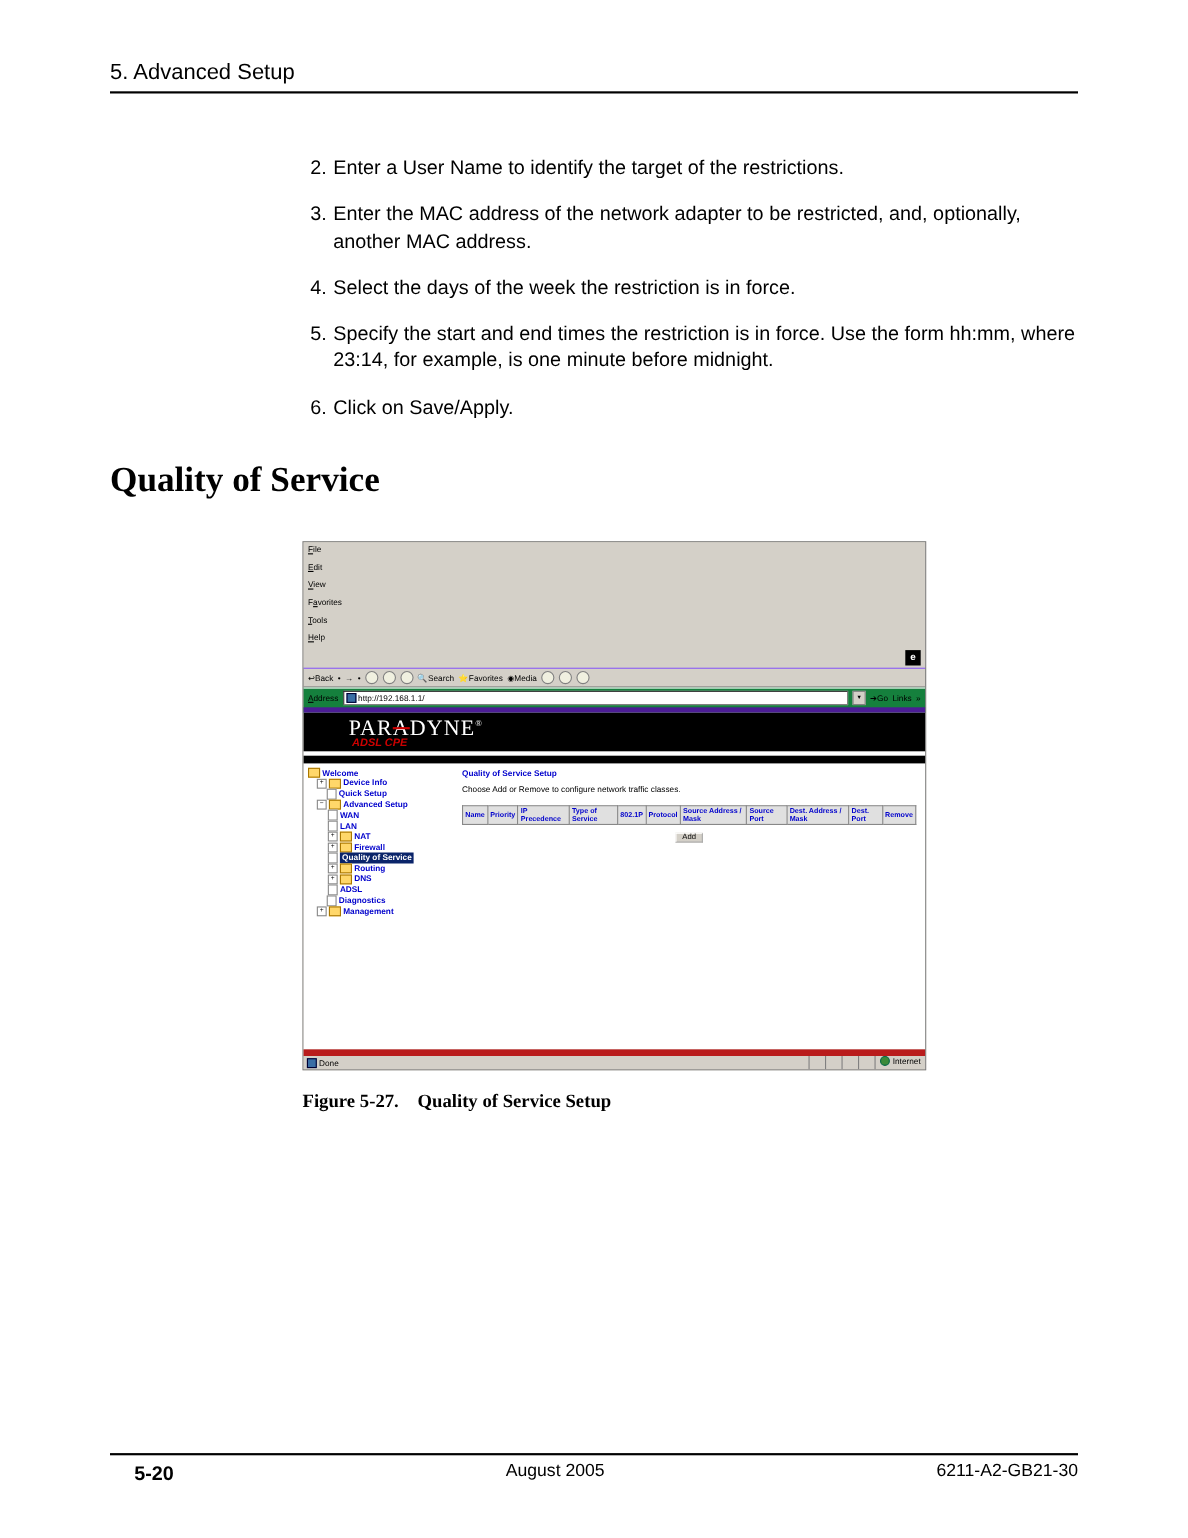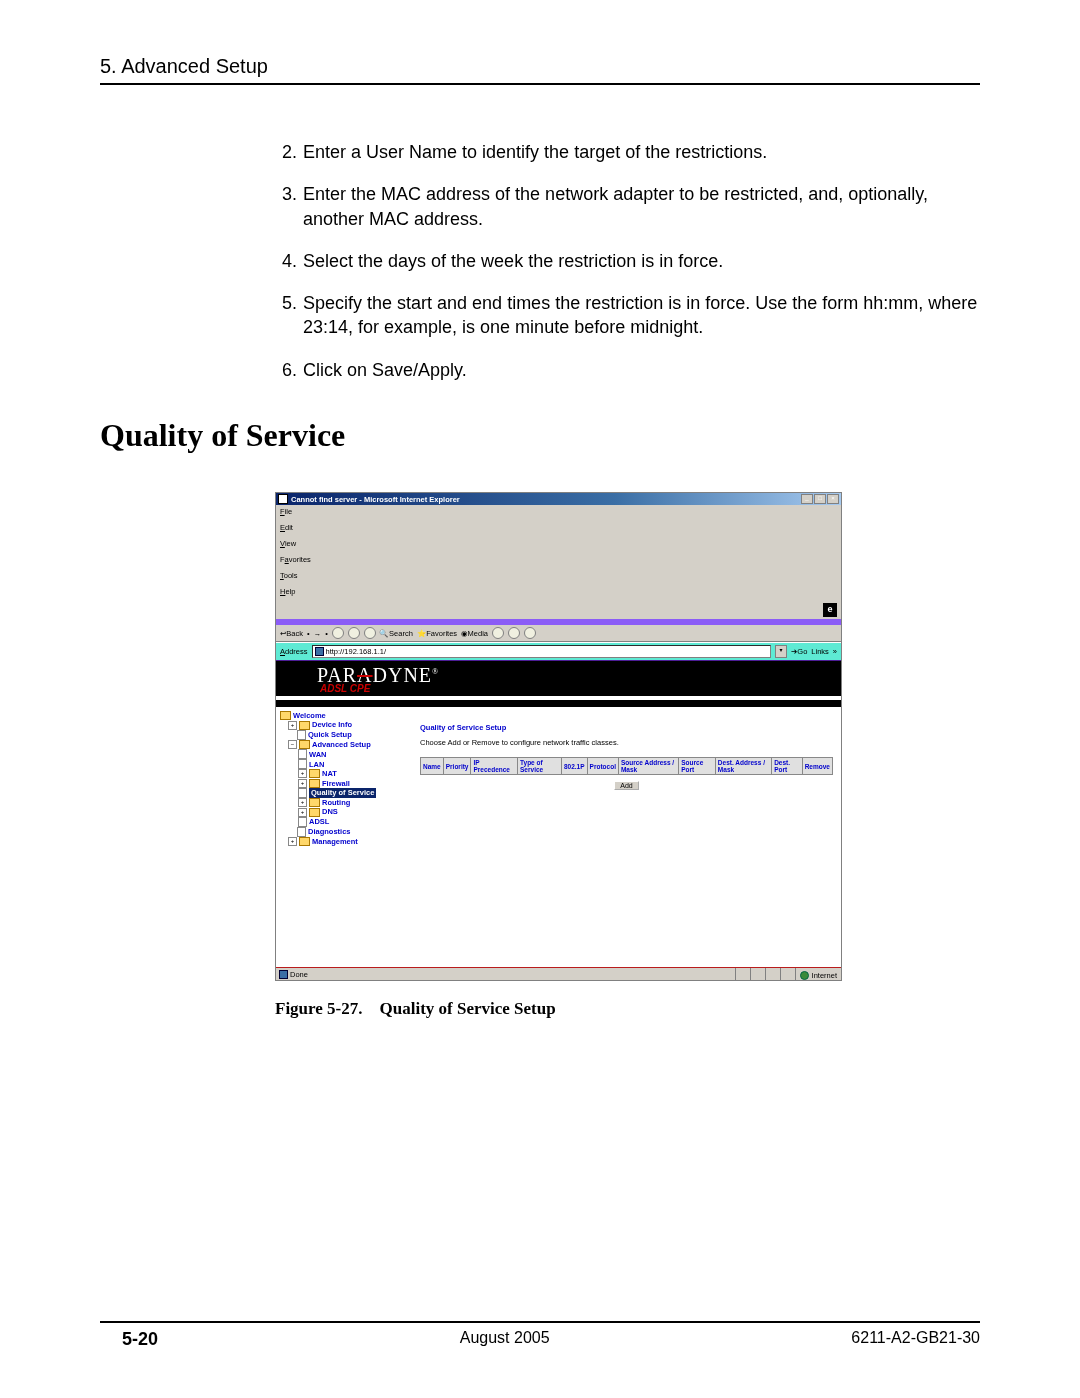--- a/index.html
+++ b/index.html
@@ -57,27 +57,27 @@
   .win-btn { width: 10px; height: 8px; background: #d4d0c8; border: 1px solid #808080; font-size: 6px; text-align: center; line-height: 7px; }
   .menubar {
     display: flex; gap: 7px; padding: 2px 4px; font-size: 7.5px;
     background: #d4d0c8;
     flex-direction: column;
   }
   .menubar span u { text-decoration: underline; }
   .ie-logo { margin-left: auto; width: 14px; height: 14px; background: #000; color: #fff; font-size: 9px; text-align: center; line-height: 13px; font-weight: bold; }
   .toolbar {
     display: flex; align-items: center; gap: 4px; padding: 2px 4px; font-size: 7.5px;
-    border-top: 6px solid #8b5cf6; border-bottom: 1px solid #808080;
+    border-top: 1px solid #8b5cf6; border-bottom: 1px solid #808080;
   }
   .tb-icon { width: 10px; height: 10px; border: 1px solid #808080; border-radius: 50%; background: #f0f0e0; }
   .addrbar {
     display: flex; align-items: center; gap: 4px; padding: 2px 4px; font-size: 7.5px;
-    border-top: 1px solid #fff; border-bottom: 1px solid #4c1d95;
-    background: #5eead4;
+    border-top: 1px solid #fff; border-bottom: 5px solid #4c1d95;
+    background: #15803d;
   }
   .addr-input {
     flex: 1;
     background: #fff;
     border: 1px inset #808080;
     padding: 0 2px;
     height: 11px;
     line-height: 11px;
     display: flex;
     align-items: center;
@@ -115,21 +115,21 @@
     line-height: 1.25;
   }
   .tree-item { white-space: nowrap; display: flex; align-items: center; }
   .tree-indent-1 { padding-left: 8px; }
   .tree-indent-2 { padding-left: 18px; }
   .expander { display:inline-block; width:7px; height:7px; border:1px solid #888; font-size:6px; line-height:6px; text-align:center; color:#000; margin-right:2px; background:#fff; font-weight:normal;}
   .folder-icon { width: 9px; height: 7px; background: #ffd76a; border: 1px solid #aa7700; margin-right: 2px; display:inline-block;}
   .file-icon { width: 7px; height: 8px; background: #fff; border: 1px solid #888; margin-right: 2px; display:inline-block;}
   .tree-label {}
   .tree-selected { background: #0a246a; color: #fff; padding: 0 2px; }
-  .main-pane { flex: 1; padding: 16px 8px; font-size: 7.5px; color: #000; }
+  .main-pane { flex: 1; padding: 4px 8px; font-size: 7.5px; color: #000; }
   .pane-title { color: #0000cc; font-weight: bold; margin-bottom: 6px; }
   .pane-sub { margin-bottom: 10px; }
   .qos-table {
     border-collapse: collapse;
     font-size: 6.5px;
     color: #0000cc;
     font-weight: bold;
   }
   .qos-table th {
     border: 1px solid #888;
@@ -141,25 +141,25 @@
   }
   .add-btn-row { text-align: center; margin-top: 6px; }
   .add-btn {
     font-size: 7px;
     padding: 0 5px;
     background: #d4d0c8;
     border: 1px outset #fff;
   }
   .statusbar {
     display: flex;
-    border-top: 1px solid #b91c1c;
+    border-top: 6px solid #b91c1c;
     background: #d4d0c8;
     font-size: 7.5px;
     height: 12px;
-    align-items: flex-end;
+    align-items: flex-start;
   }
   .status-left { flex: 1; padding: 0 3px; border-right: 1px solid #808080; height:100%; display:flex; align-items:center; gap:2px;}
   .status-seg { width: 14px; height: 100%; border-right: 1px solid #808080; }
   .status-right { padding: 0 4px; display:flex; align-items:center; gap:3px;}
   .globe-icon { width:7px; height:7px; border-radius:50%; background:#3a8a3a; border:1px solid #064; }
   .figure-caption {
     font-family: "Times New Roman", Times, serif;
     font-weight: bold;
     font-size: 17px;
     margin-top: 18px;
@@ -205,29 +205,20 @@
         <span class="num">6.</span>
         <span>Click on Save/Apply.</span>
       </div>
   </div>
 
   <div class="section-heading">Quality of Service</div>
 
   <div class="screenshot-wrap">
     <div class="ie-window">
 
-      <div class="titlebar">
-        <span class="titlebar-icon"></span>
-        <span class="titlebar-text">Cannot find server - Microsoft Internet Explorer</span>
-        <span class="titlebar-btns">
-          <span class="win-btn">_</span>
-          <span class="win-btn">□</span>
-          <span class="win-btn">×</span>
-        </span>
-      </div>
 
       <div class="menubar">
         <span><u>F</u>ile</span>
         <span><u>E</u>dit</span>
         <span><u>V</u>iew</span>
         <span>F<u>a</u>vorites</span>
         <span><u>T</u>ools</span>
         <span><u>H</u>elp</span>
         <span class="ie-logo">e</span>
       </div>

